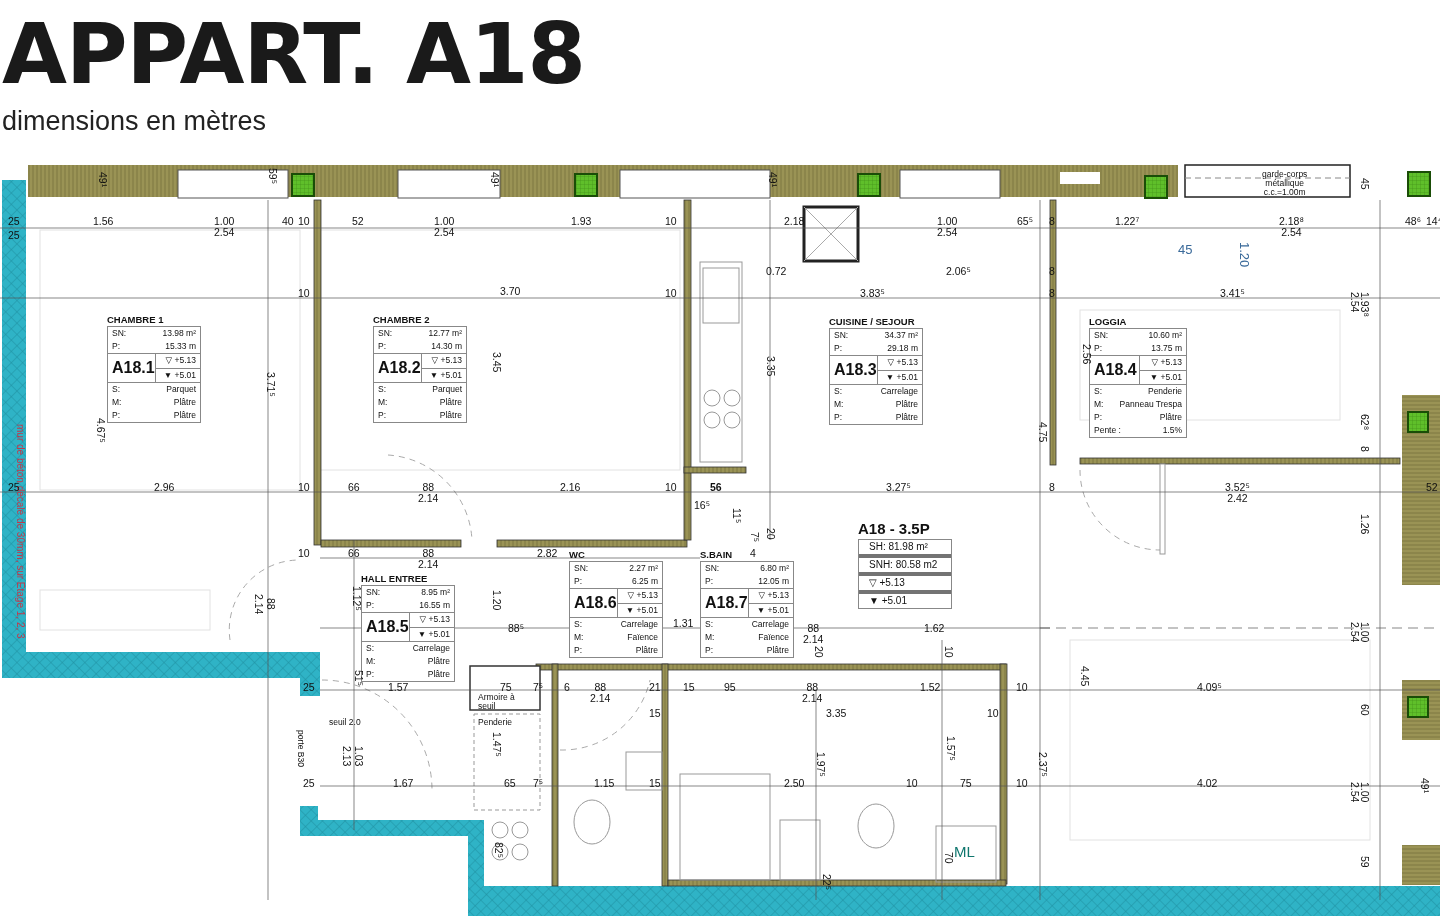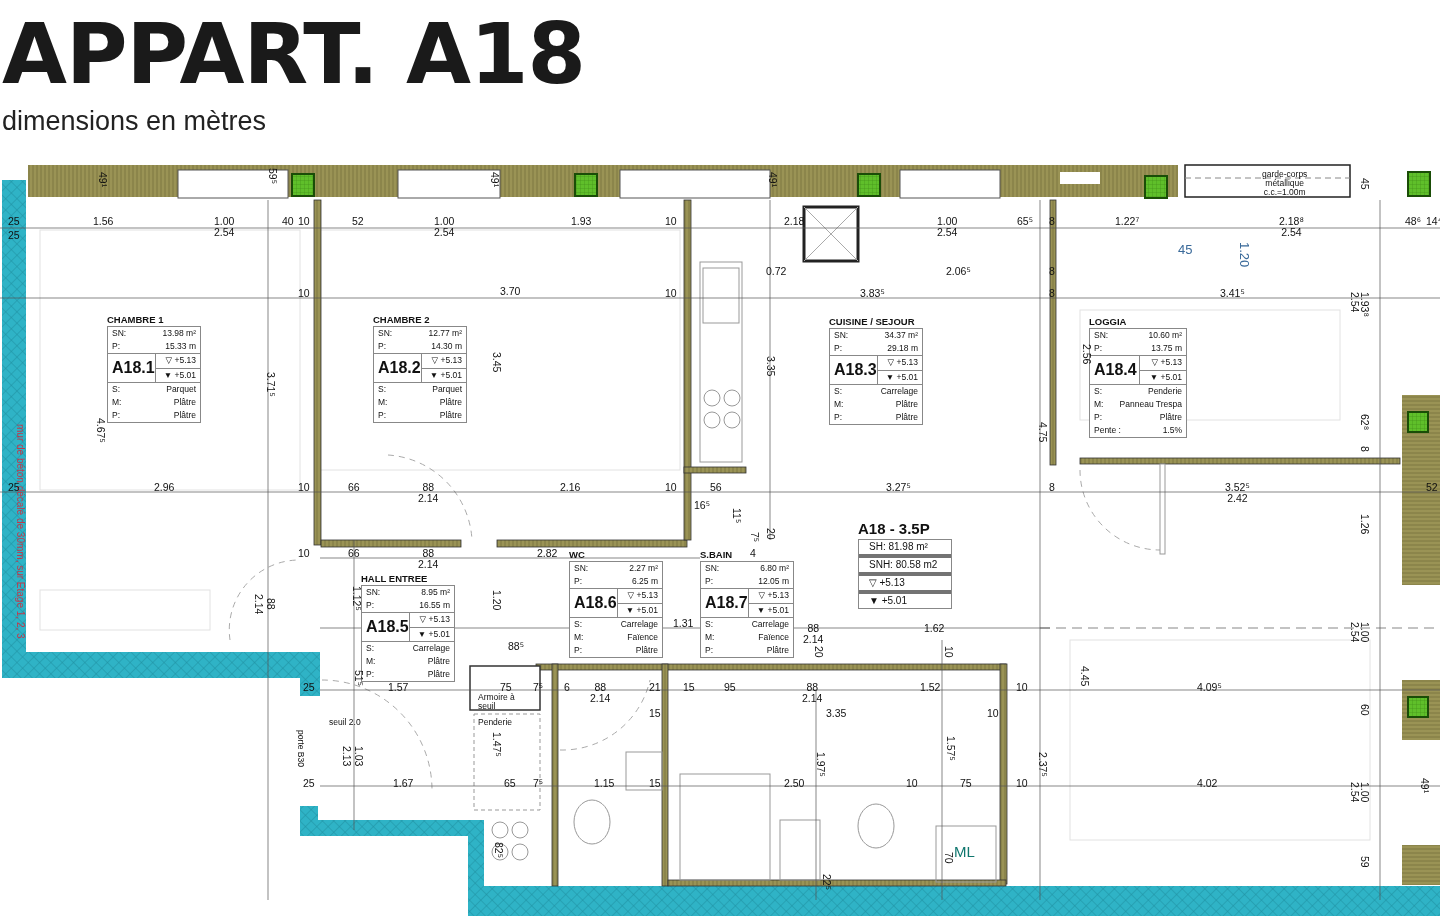--- a/index.html
+++ b/index.html
@@ -478,21 +478,21 @@
   <div class="dim" style="left:8px; top:322px;">25</div>
   <div class="dim" style="left:154px; top:322px;">2.96</div>
   <div class="dim" style="left:298px; top:322px;">10</div>
   <div class="dim" style="left:348px; top:322px;">66</div>
   <div class="dim two" style="left:418px; top:322px;">
       <div>88</div>
       <div>2.14</div>
     </div>
   <div class="dim" style="left:560px; top:322px;">2.16</div>
   <div class="dim" style="left:665px; top:322px;">10</div>
-  <div class="dim" style="left:710px; top:322px;">56</div>
+  <div class="dim" style="left:710px; top:322px;font-weight:bold;">56</div>
   <div class="dim" style="left:886px; top:322px;">3.27⁵</div>
   <div class="dim" style="left:1049px; top:322px;">8</div>
   <div class="dim two" style="left:1225px; top:322px;">
       <div>3.52⁵</div>
       <div>2.42</div>
     </div>
   <div class="dim" style="left:1426px; top:322px;">52</div>
 
   <div class="dim" style="left:298px; top:388px;">10</div>
   <div class="dim" style="left:348px; top:388px;">66</div>
@@ -500,21 +500,21 @@
       <div>88</div>
       <div>2.14</div>
     </div>
   <div class="dim" style="left:537px; top:388px;">2.82</div>
   <div class="dim" style="left:750px; top:388px;">4</div>
   <div class="dim" style="left:694px; top:340px;">16⁵</div>
   <div class="dim v" style="left:742px; top:348px;">11⁵</div>
   <div class="dim v" style="left:776px; top:368px;">20</div>
   <div class="dim v" style="left:760px; top:372px;">7⁵</div>
 
-  <div class="dim" style="left:508px; top:463px;margin-top:18px;">88⁵</div>
+  <div class="dim" style="left:508px; top:463px;">88⁵</div>
   <div class="dim" style="left:673px; top:458px;">1.31</div>
   <div class="dim two" style="left:803px; top:463px;">
       <div>88</div>
       <div>2.14</div>
     </div>
   <div class="dim" style="left:924px; top:463px;">1.62</div>
 
   <div class="dim" style="left:303px; top:522px;">25</div>
   <div class="dim" style="left:388px; top:522px;">1.57</div>
   <div class="dim" style="left:500px; top:522px;">75</div>

